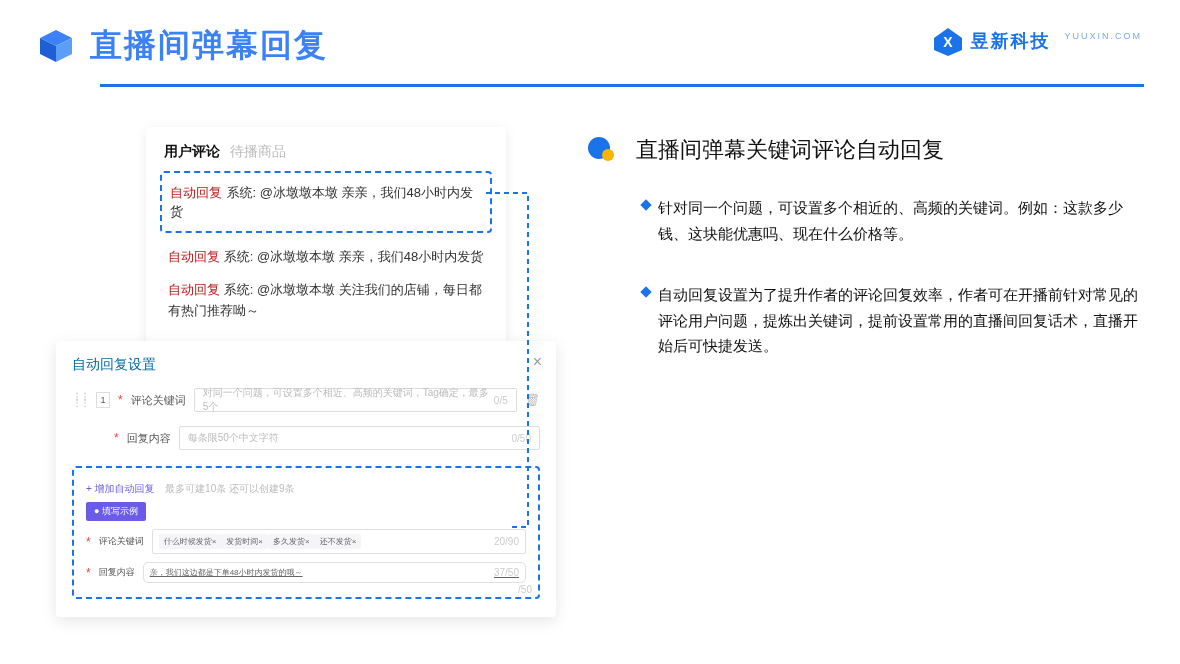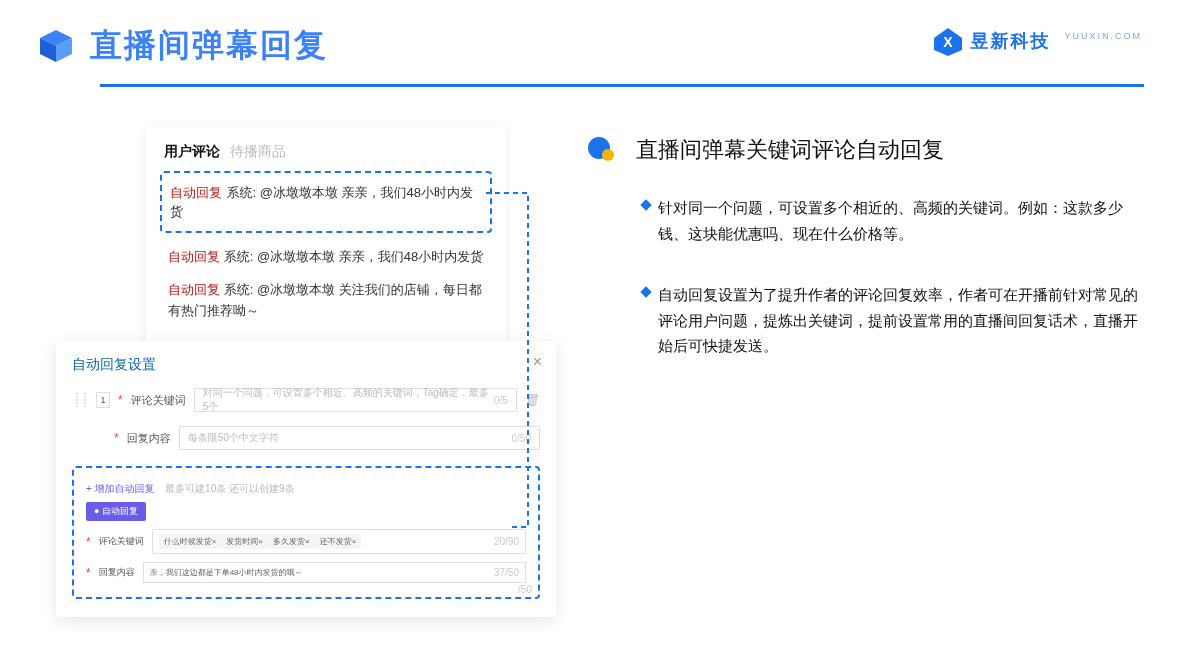--- a/index.html
+++ b/index.html
@@ -234,27 +234,28 @@
 }
 .tag {
   background: #f5f5f7;
   color: #666;
   font-size: 8px;
   padding: 2px 5px;
   border-radius: 2px;
 }
 .ex-input {
   border: 1px solid #e0e0e0;
-  border-radius: 0;
+  border-radius: 5px;
   padding: 4px 6px;
   flex: 1;
   font-size: 8px;
   color: #666;
   display: flex;
   justify-content: space-between;
+  text-decoration: underline;
 }
 .right-title-row {
   display: flex;
   align-items: center;
   gap: 20px;
   margin-bottom: 30px;
 }
 .bullet-icon {
   width: 30px;
   height: 26px;
@@ -371,21 +372,21 @@
           <span>每条限50个中文字符</span>
           <span class="counter">0/50</span>
         </div>
       </div>
 
       
       <div class="example-card" style="position:relative;">
         <span class="add-link">+ 增加自动回复</span>
         <span class="add-note">最多可建10条 还可以创建9条</span>
         <br>
-        <span class="ex-badge">● 自动回复</span>
+        <span class="ex-badge">● 填写示例</span>
 
         <div class="ex-row">
           <span class="red-dot">*</span>
           <span class="field-label" style="font-size:9px;">评论关键词</span>
           <div class="ex-tag-box">
             <span class="tag">什么时候发货×</span>
             <span class="tag">发货时间×</span>
             <span class="tag">多久发货×</span>
             <span class="tag">还不发货×</span>
             <span class="counter" style="margin-left:auto;">20/90</span>

